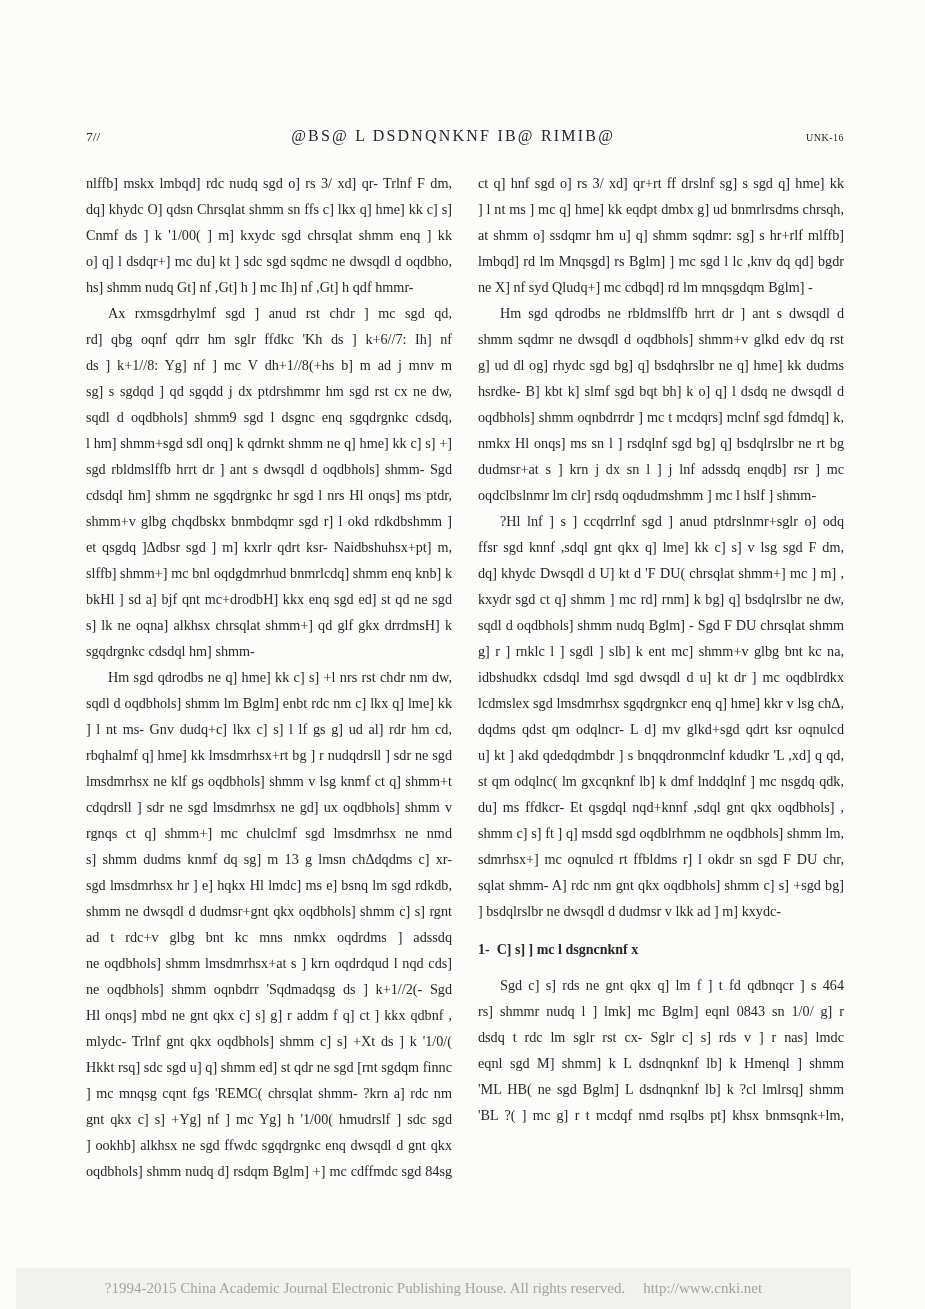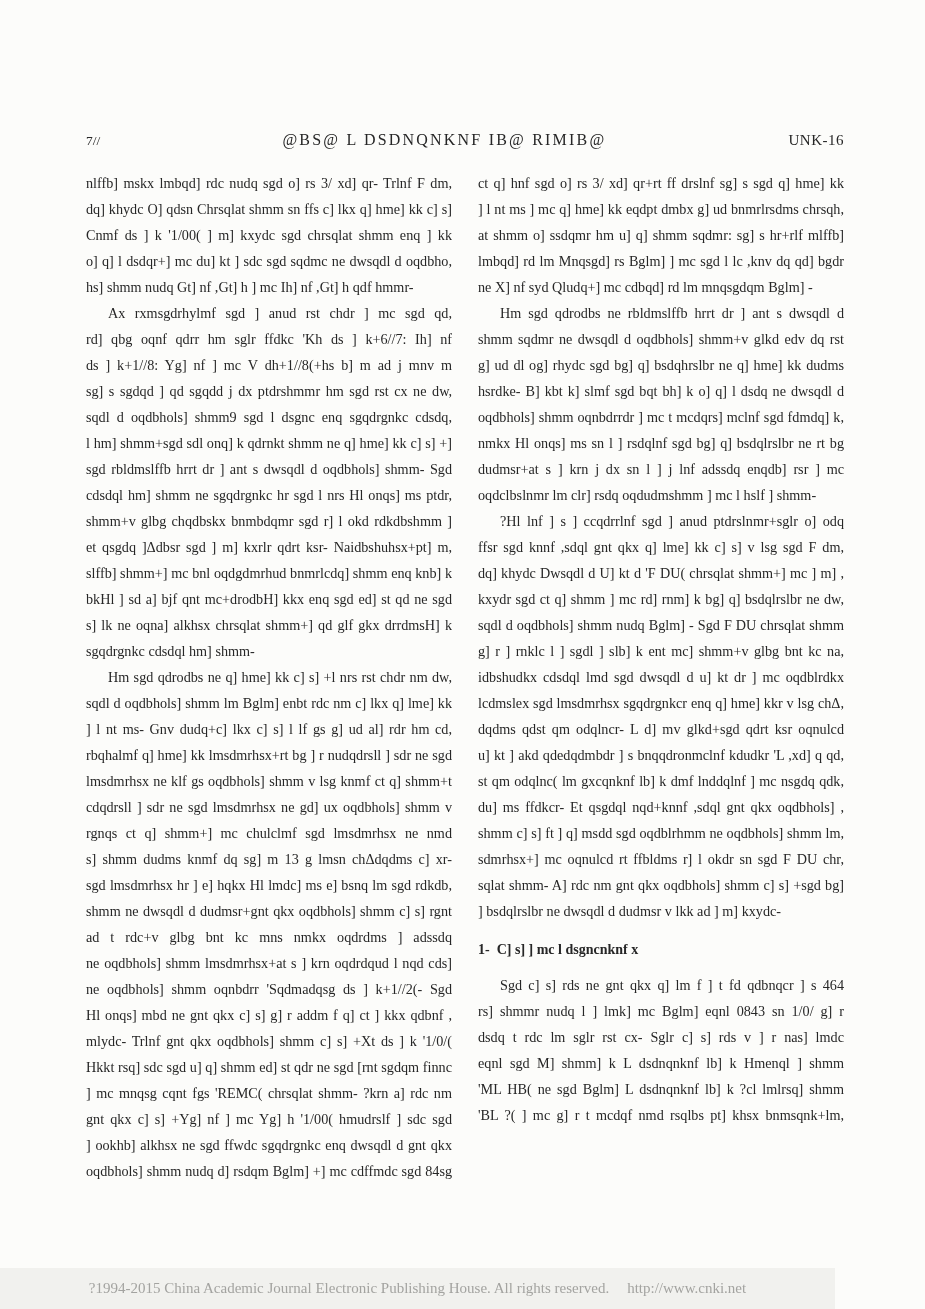--- a/index.html
+++ b/index.html
@@ -11,21 +11,21 @@
     color: #262626;
     position: relative;
     overflow: hidden;
   }
   .page-header {
     position: absolute; top: 124px; left: 86px; width: 758px;
     display: flex; justify-content: space-between; align-items: baseline;
   }
   .page-num { font-size: 13.5px; }
   .running-title { font-size: 16px; letter-spacing: 2.2px; }
-  .vol-code { font-size: 15px; letter-spacing: 0.5px; margin-top: 8px; }
+  .vol-code { font-size: 10px; letter-spacing: 0.5px; margin-top: 8px; }
   .columns {
     position: absolute; top: 170px; left: 86px; width: 758px;
     display: flex; justify-content: space-between;
   }
   .col { width: 366px; font-size: 14.2px; line-height: 26px; }
   .para { margin: 0; }
   .line {
     text-align: justify;
     text-align-last: justify;
     height: 26px;
@@ -34,21 +34,21 @@
   .line.end { text-align-last: left; }
   .line.ind { text-indent: 22px; }
   .section-heading {
     font-weight: bold;
     font-size: 14px;
     line-height: 26px;
     margin: 13px 0 9px 0;
     white-space: pre;
   }
   .page-footer {
-    position: absolute; left: 0; bottom: 0; width: 835px; height: 41px;
+    position: absolute; left: 16px; bottom: 0; width: 835px; height: 41px;
     background: #f1f1ee;
     display: flex; align-items: center; justify-content: center;
     gap: 18px;
     font-size: 15px;
     color: #a3a3a0;
   }
 </style>
 </head>
 <body>
 

